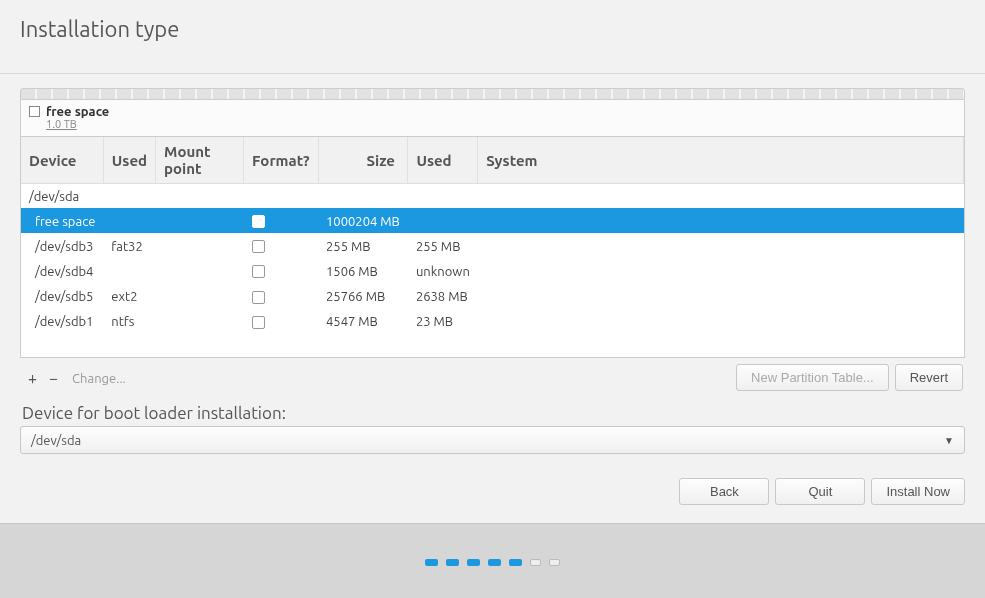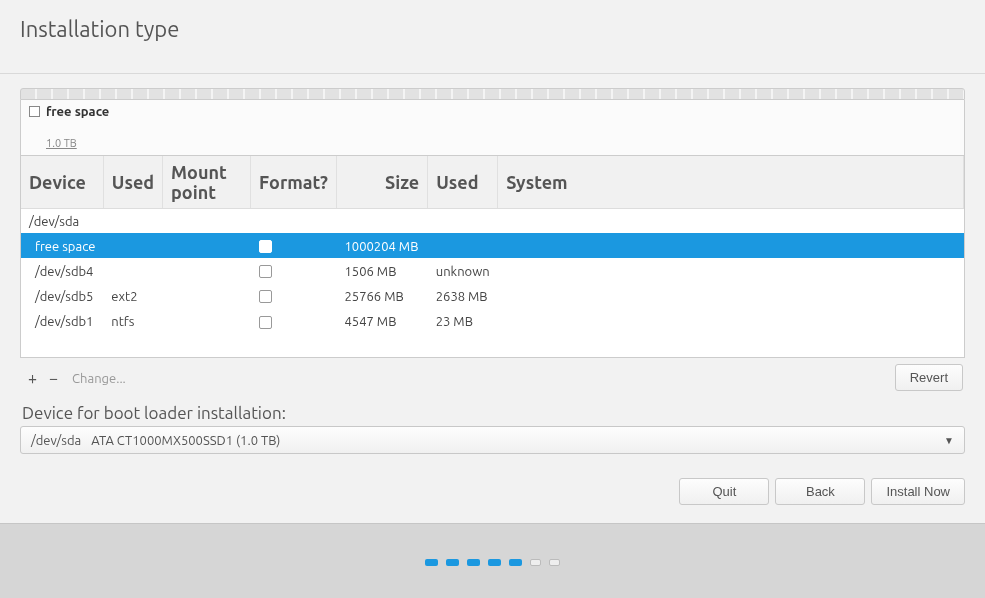--- a/index.html
+++ b/index.html
@@ -46,37 +46,37 @@
     }
     .legend-swatch {
       width: 11px; height: 11px;
       border: 1px solid #888;
       margin-right: 6px;
       margin-top: 2px;
       background: #fff;
     }
     .legend-text { display: flex; flex-direction: column; }
     .legend-name { font-weight: bold; font-size: 13px; color: #333; }
-    .legend-size { font-size: 11px; color: #888; margin-top: 19px; text-decoration: underline; }
+    .legend-size { font-size: 11px; color: #888; margin-top: 0; text-decoration: underline; }
 
     .table-wrap {
       border: 1px solid #ccc;
       border-top: none;
       background: #fff;
       flex: 1;
       overflow-y: auto;
       position: relative;
     }
     .table-wrap::-webkit-scrollbar { width: 6px; }
     .table-wrap::-webkit-scrollbar-thumb { background: #bbb; border-radius: 3px; }
     table { width: 100%; border-collapse: collapse; }
     thead th {
       text-align: left;
       font-weight: bold;
-      font-size: 18px;
+      font-size: 15px;
       color: #555;
       padding: 6px 8px;
       background: #f1f1f1;
       border-bottom: 1px solid #ddd;
       border-right: 1px solid #e0e0e0;
       position: sticky;
       top: 0;
     }
     tbody td {
       padding: 5px 8px;
@@ -198,20 +198,29 @@
           <tr class="partition-row selected">
             <td>free space</td>
             <td></td>
             <td></td>
             <td><span class="chk"></span></td>
             <td>1000204 MB</td>
             <td></td>
             <td></td>
           </tr>
           <tr class="partition-row">
+            <td>/dev/sdb3</td>
+            <td>fat32</td>
+            <td></td>
+            <td><span class="chk"></span></td>
+            <td>255 MB</td>
+            <td>255 MB</td>
+            <td></td>
+          </tr>
+          <tr class="partition-row">
             <td>/dev/sdb4</td>
             <td></td>
             <td></td>
             <td><span class="chk"></span></td>
             <td>1506 MB</td>
             <td>unknown</td>
             <td></td>
           </tr>
           <tr class="partition-row">
             <td>/dev/sdb5</td>
@@ -233,35 +242,35 @@
           </tr>
         </tbody>
     </table>
   </div>
 
   <div class="toolbar">
     <span class="tool-btn">+</span>
     <span class="tool-btn">−</span>
     <span class="change-link">Change...</span>
     <span class="toolbar-spacer"></span>
+    <button class="btn disabled">New Partition Table...</button>
     <button class="btn">Revert</button>
   </div>
 
   <div class="bootloader-label">Device for boot loader installation:</div>
   <div class="dropdown">
     <span class="dd-device">/dev/sda</span>
-    <span>ATA CT1000MX500SSD1 (1.0 TB)</span>
     <span class="dd-arrow">▼</span>
   </div>
 
 </div>
 
 <div class="nav-buttons">
+  <button class="btn">Back</button>
   <button class="btn">Quit</button>
-  <button class="btn">Back</button>
   <button class="btn">Install Now</button>
 </div>
 
 <div class="footer">
   <div class="dots" id="dots">
       <span class="dot active"></span>
       <span class="dot active"></span>
       <span class="dot active"></span>
       <span class="dot active"></span>
       <span class="dot active"></span>

